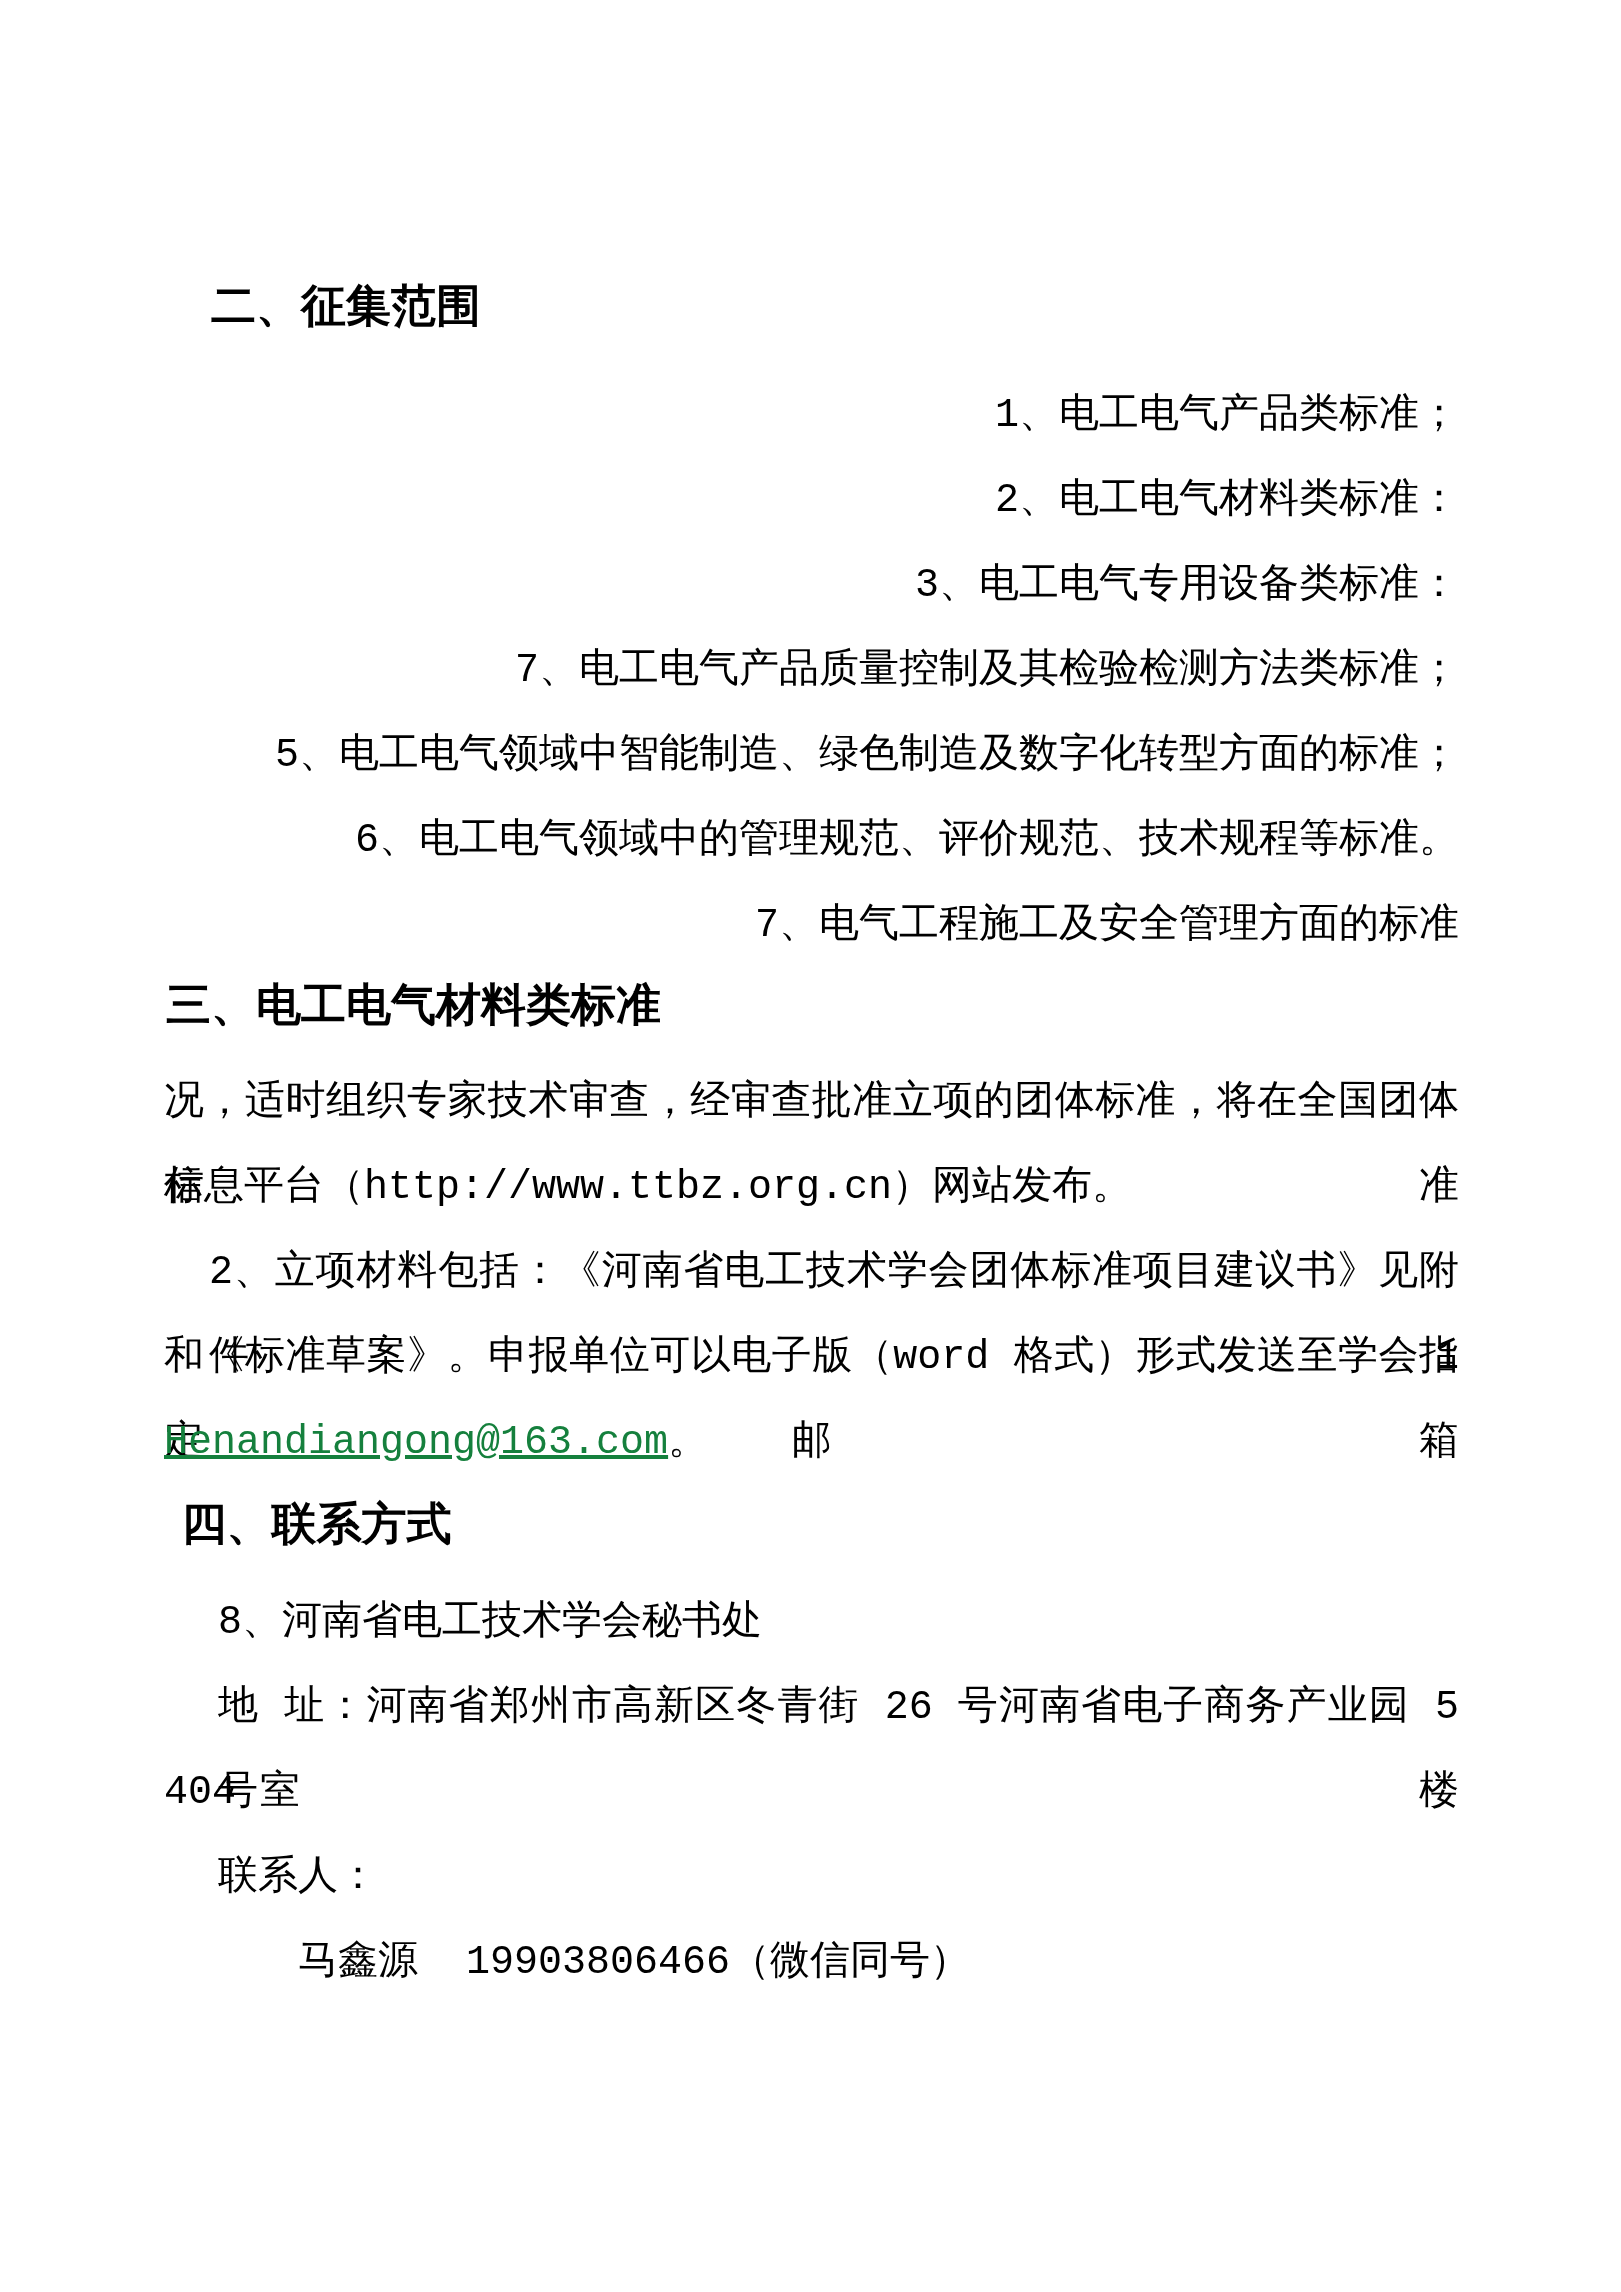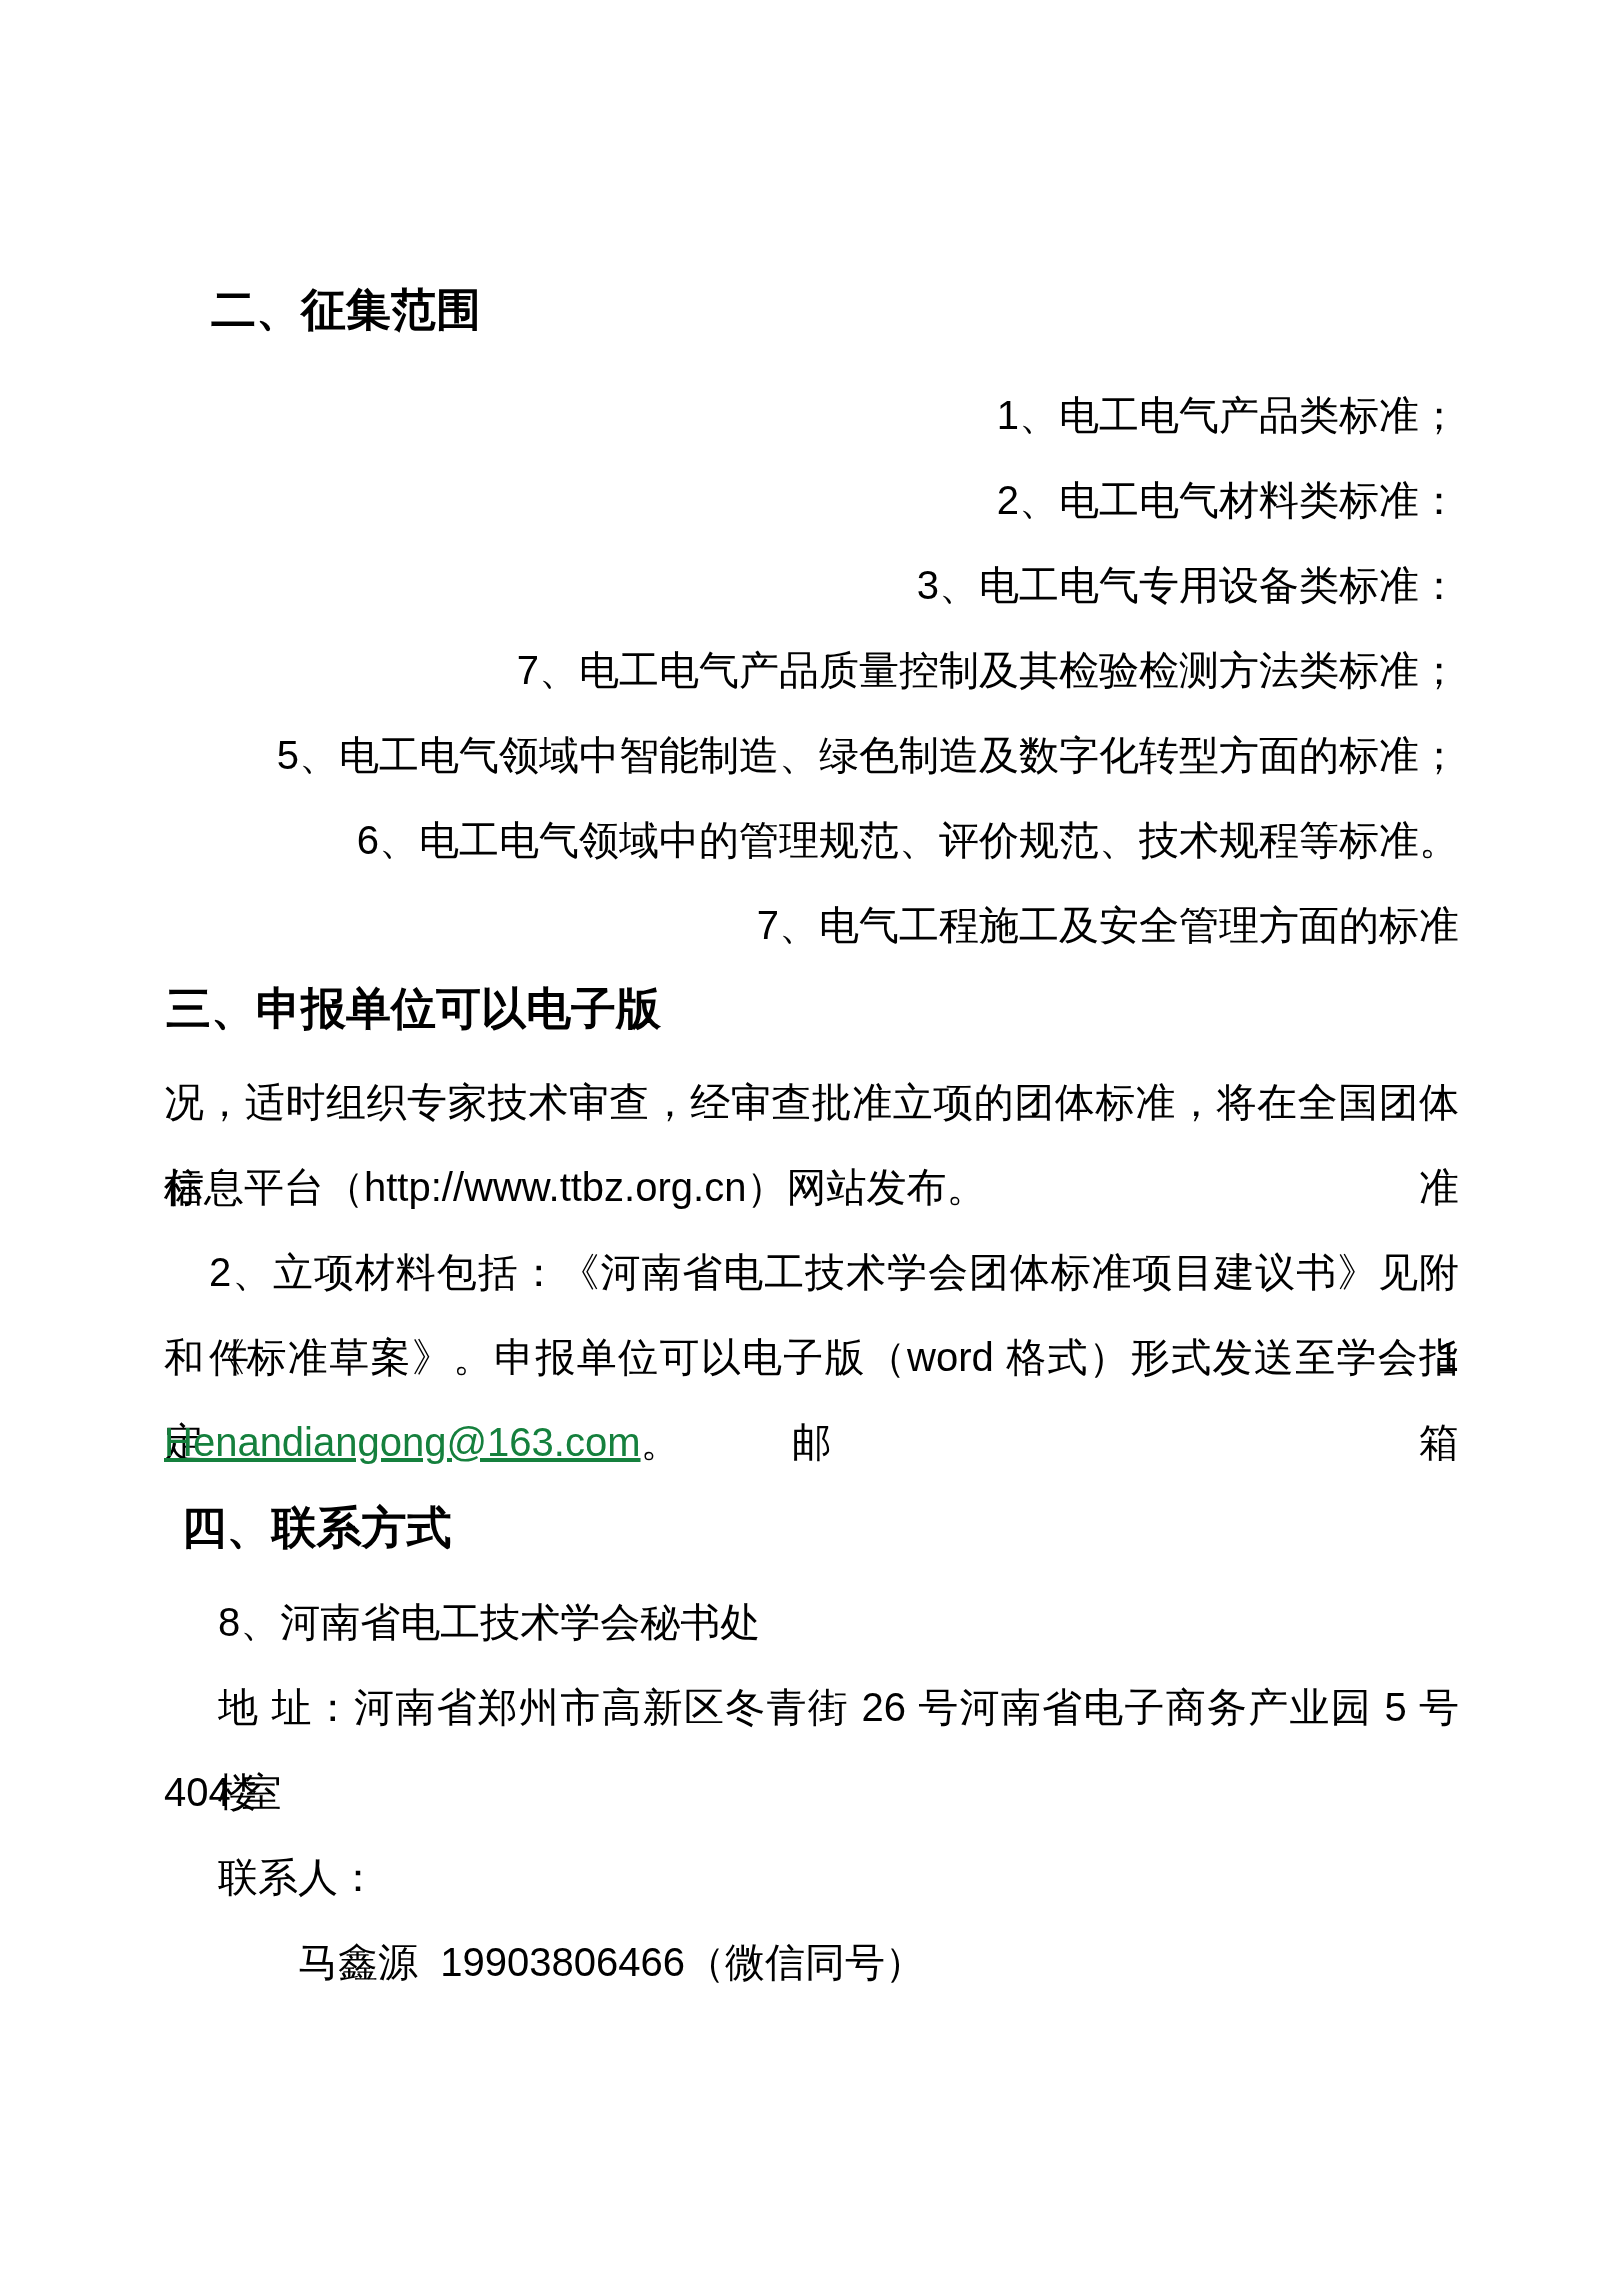--- a/index.html
+++ b/index.html
@@ -6,21 +6,21 @@
     margin: 0;
     padding: 0;
     background: #ffffff;
   }
   .page {
     position: relative;
     width: 1621px;
     height: 2293px;
     background: #ffffff;
     color: #000000;
-    font-family: Liberation Sans, sans-serif;
+    font-family: Liberation Mono, monospace;
     overflow: hidden;
     box-sizing: border-box;
   }
   .content {
     box-sizing: border-box;
     padding: 267px 162px 0 164px;
   }
   .line {
     font-size: 40px;
     height: 85px;
@@ -66,21 +66,21 @@
     <div class="items">
       <div class="line item">1、电工电气产品类标准；</div>
       <div class="line item">2、电工电气材料类标准：</div>
       <div class="line item">3、电工电气专用设备类标准：</div>
       <div class="line item">7、电工电气产品质量控制及其检验检测方法类标准；</div>
       <div class="line item">5、电工电气领域中智能制造、绿色制造及数字化转型方面的标准；</div>
       <div class="line item">6、电工电气领域中的管理规范、评价规范、技术规程等标准。</div>
       <div class="line item">7、电气工程施工及安全管理方面的标准</div>
     </div>
 
-    <div class="heading h3">三、申报单位可以电子版</div>
+    <div class="heading h3">三、电工电气材料类标准</div>
 
     <div class="para1">
       <div class="line justify">况，适时组织专家技术审查，经审查批准立项的团体标准，将在全国团体标准</div>
       <div class="line">信息平台（http://www.ttbz.org.cn）网站发布。</div>
     </div>
 
     <div class="para2">
       <div class="line indent-first justify">2、立项材料包括：《河南省电工技术学会团体标准项目建议书》见附件 1</div>
       <div class="line justify">和《标准草案》。申报单位可以电子版（word 格式）形式发送至学会指定邮箱</div>
       <div class="line"><a class="email-link">Henandiangong@163.com</a><span>。</span></div>

